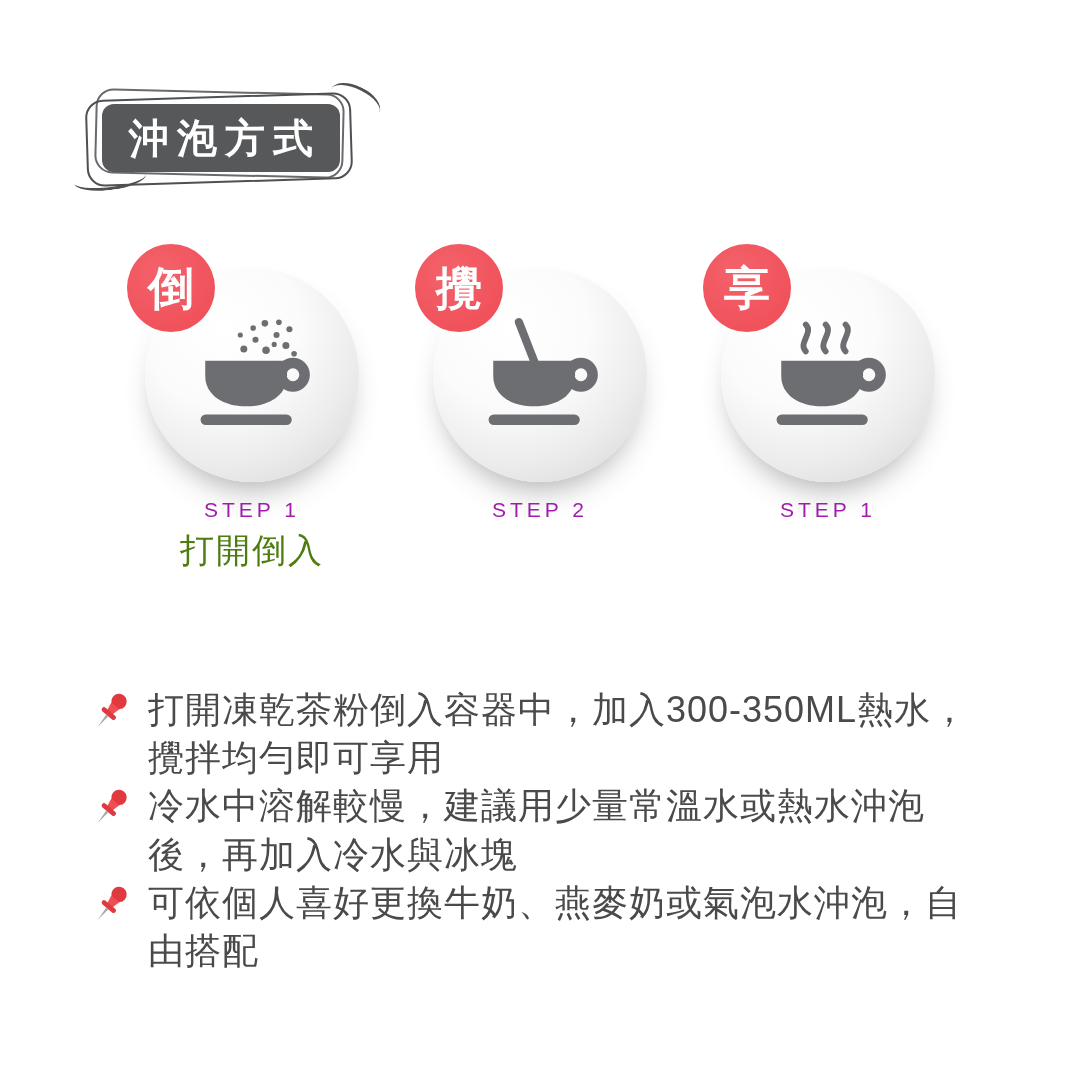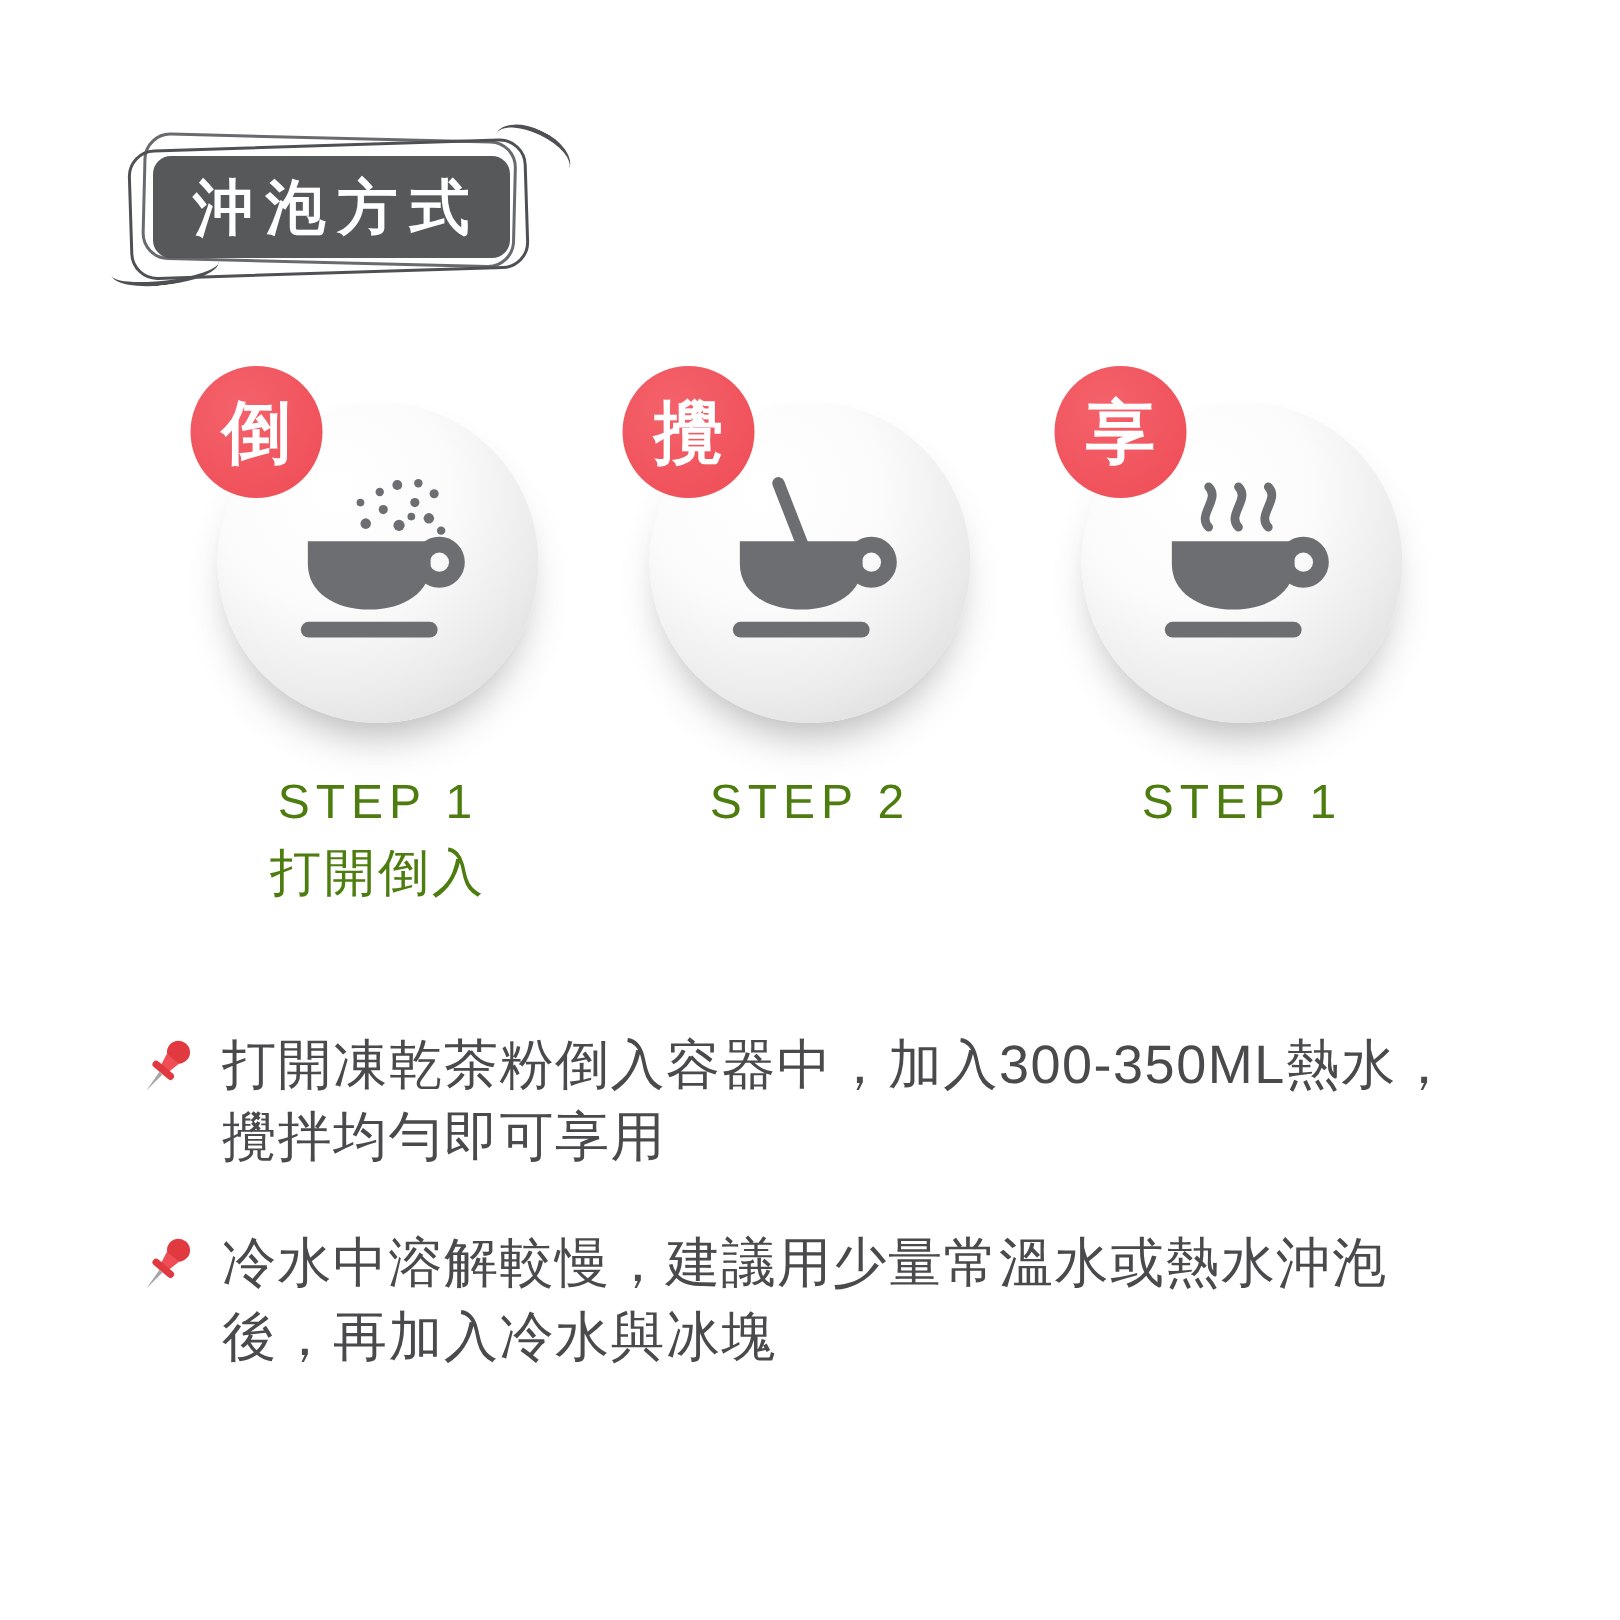--- a/index.html
+++ b/index.html
@@ -37,25 +37,25 @@
     box-shadow:0 18px 28px -10px rgba(90,90,90,0.45);
     display:flex;align-items:center;justify-content:center;
   }
   .badge{
     position:absolute;top:-24px;left:-18px;width:88px;height:88px;border-radius:50%;
     background:radial-gradient(circle at 38% 32%, #f4626b, var(--accent-red) 75%);
     display:flex;align-items:center;justify-content:center;z-index:2;
   }
   .badge-char{color:#ffffff;font-size:46px;font-weight:700;line-height:1;}
   .cup-svg{width:152px;height:auto;color:var(--cup-gray);margin-top:8px;}
-  .step-label{margin-top:34px;font-size:32px;letter-spacing:4px;color:#4d7c0f;font-weight:500;}
+  .step-label{margin-top:16px;font-size:21px;letter-spacing:4px;color:#a21caf;font-weight:500;}
   .step-caption{margin-top:6px;font-size:34px;color:#4d7c0f;font-weight:400;letter-spacing:2px;}
 
   
-  .notes{position:absolute;left:88px;top:686px;width:905px;display:flex;flex-direction:column;gap:36px;}
+  .notes{position:absolute;left:88px;top:686px;width:905px;display:flex;flex-direction:column;}
   .note{display:flex;align-items:flex-start;gap:14px;}
   .pin-svg{width:46px;height:46px;flex:0 0 auto;margin-top:2px;}
   .note-text{margin:0;font-size:36px;line-height:1.34;color:var(--text-dark);letter-spacing:1px;font-weight:500;}
 </style>
 </head>
 <body>
 
 <div class="canvas">
 
   <div class="title-badge">
@@ -152,16 +152,27 @@
         <g transform="rotate(40 24 24)">
           <circle cx="24" cy="11" r="8" fill="#e0393f"></circle>
           <path d="M18.5 17 H29.5 L27.5 26 H20.5 Z" fill="#ef4e55"></path>
           <rect x="15" y="25" width="18" height="5" rx="2.5" fill="#e0393f"></rect>
           <path d="M22.6 30 H25.4 L24 46 Z" fill="#a7a7aa"></path>
         </g>
       </svg>
       <p class="note-text">冷水中溶解較慢，建議用少量常溫水或熱水沖泡後，再加入冷水與冰塊</p>
     </div>
 
+    <div class="note">
+      <svg class="pin-svg" viewBox="0 0 48 48" aria-hidden="true">
+        <g transform="rotate(40 24 24)">
+          <circle cx="24" cy="11" r="8" fill="#e0393f"></circle>
+          <path d="M18.5 17 H29.5 L27.5 26 H20.5 Z" fill="#ef4e55"></path>
+          <rect x="15" y="25" width="18" height="5" rx="2.5" fill="#e0393f"></rect>
+          <path d="M22.6 30 H25.4 L24 46 Z" fill="#a7a7aa"></path>
+        </g>
+      </svg>
+      <p class="note-text">可依個人喜好更換牛奶、燕麥奶或氣泡水沖泡，自由搭配</p>
+    </div>
 
   </div>
 
 </div>
 
 </body></html>

